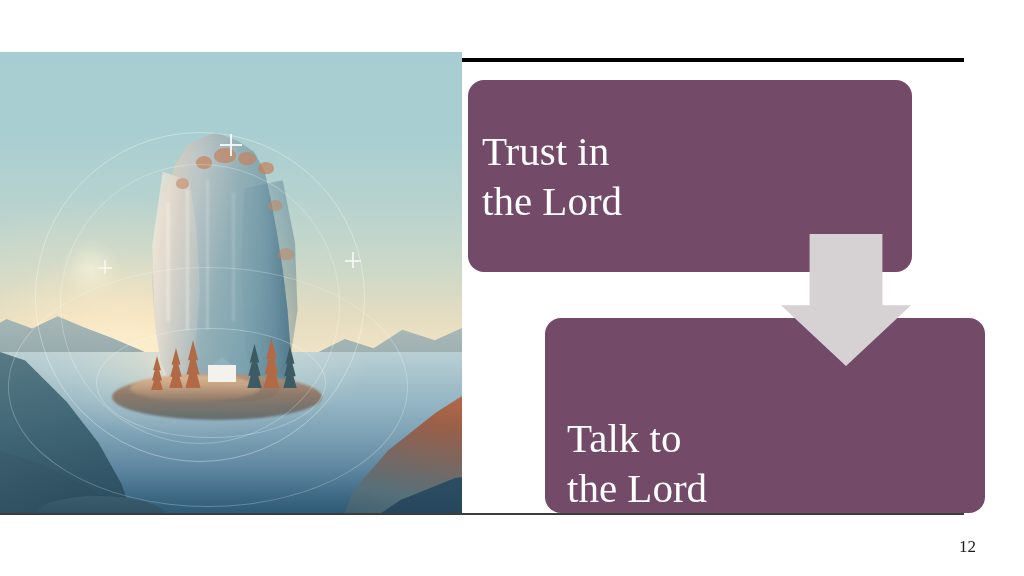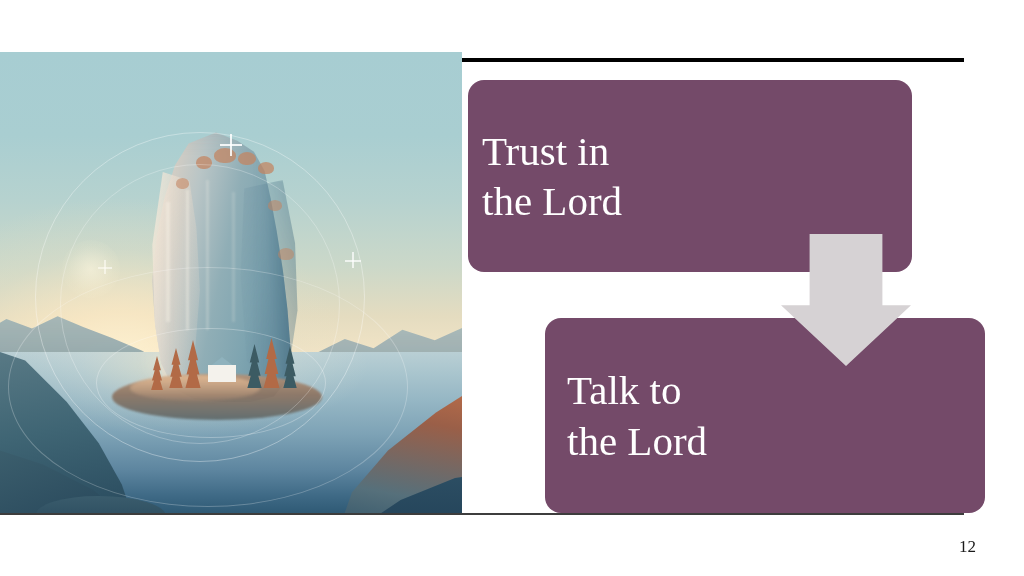--- a/index.html
+++ b/index.html
@@ -354,20 +354,21 @@
     height: 192px;
     padding-left: 14px;
   }
   #callout-talk {
     left: 545px;
     top: 318px;
     width: 440px;
     height: 195px;
     padding-left: 22px;
     z-index: 3;
+    align-items: flex-end;
   }
 
   
   .down-arrow {
     position: absolute;
     left: 781px;
     top: 234px;
     width: 130px;
     height: 132px;
     background: #D6D2D4;

